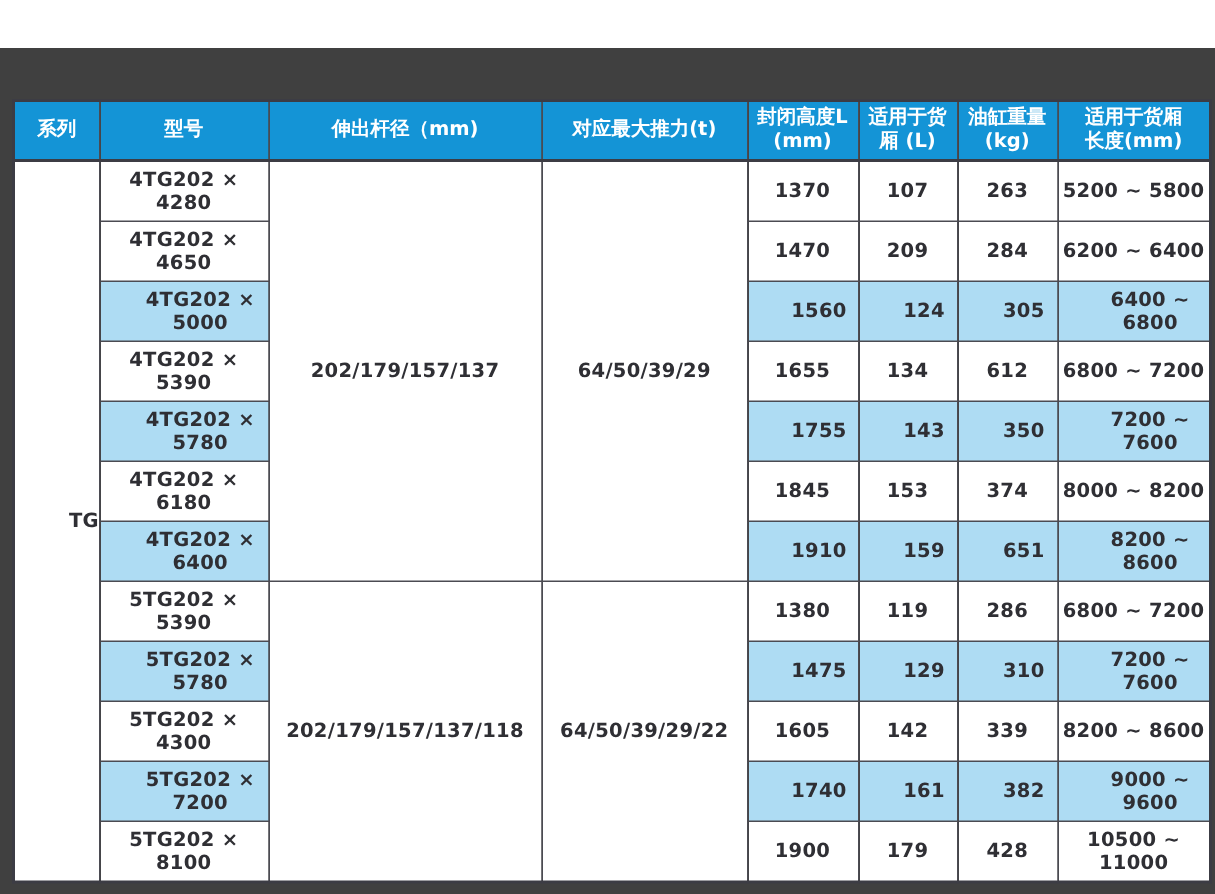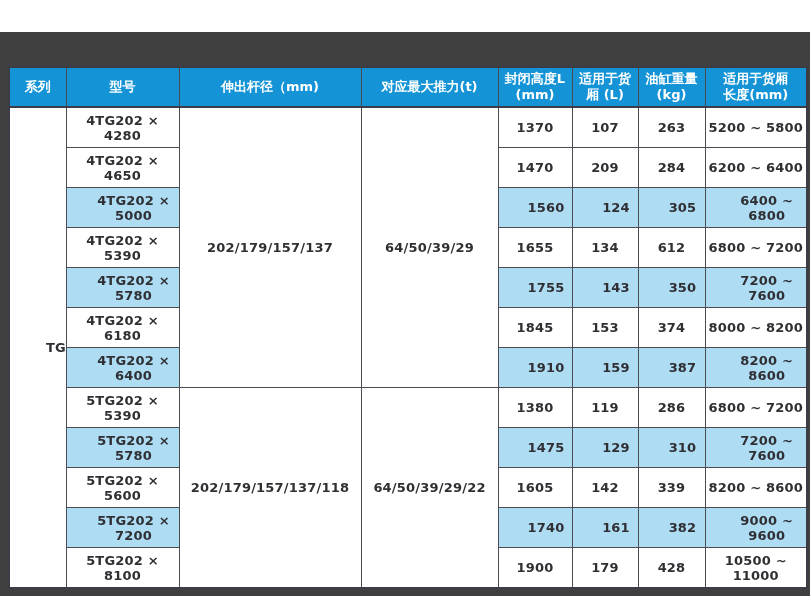--- a/index.html
+++ b/index.html
@@ -135,41 +135,41 @@
           <td>4TG202 × 6180</td>
           <td>1845</td>
           <td>153</td>
           <td>374</td>
           <td>8000 ~ 8200</td>
         </tr>
         <tr class="shaded">
           <td>4TG202 × 6400</td>
           <td>1910</td>
           <td>159</td>
-          <td>387</td>
+          <td>651</td>
           <td>8200 ~ 8600</td>
         </tr>
         <tr>
           <td>5TG202 × 5390</td>
           <td rowspan="5">202/179/157/137/118</td>
           <td rowspan="5">64/50/39/29/22</td>
           <td>1380</td>
           <td>119</td>
           <td>286</td>
           <td>6800 ~ 7200</td>
         </tr>
         <tr class="shaded">
           <td>5TG202 × 5780</td>
           <td>1475</td>
           <td>129</td>
           <td>310</td>
           <td>7200 ~ 7600</td>
         </tr>
         <tr>
-          <td>5TG202 × 5600</td>
+          <td>5TG202 × 4300</td>
           <td>1605</td>
           <td>142</td>
           <td>339</td>
           <td>8200 ~ 8600</td>
         </tr>
         <tr class="shaded">
           <td>5TG202 × 7200</td>
           <td>1740</td>
           <td>161</td>
           <td>382</td>

